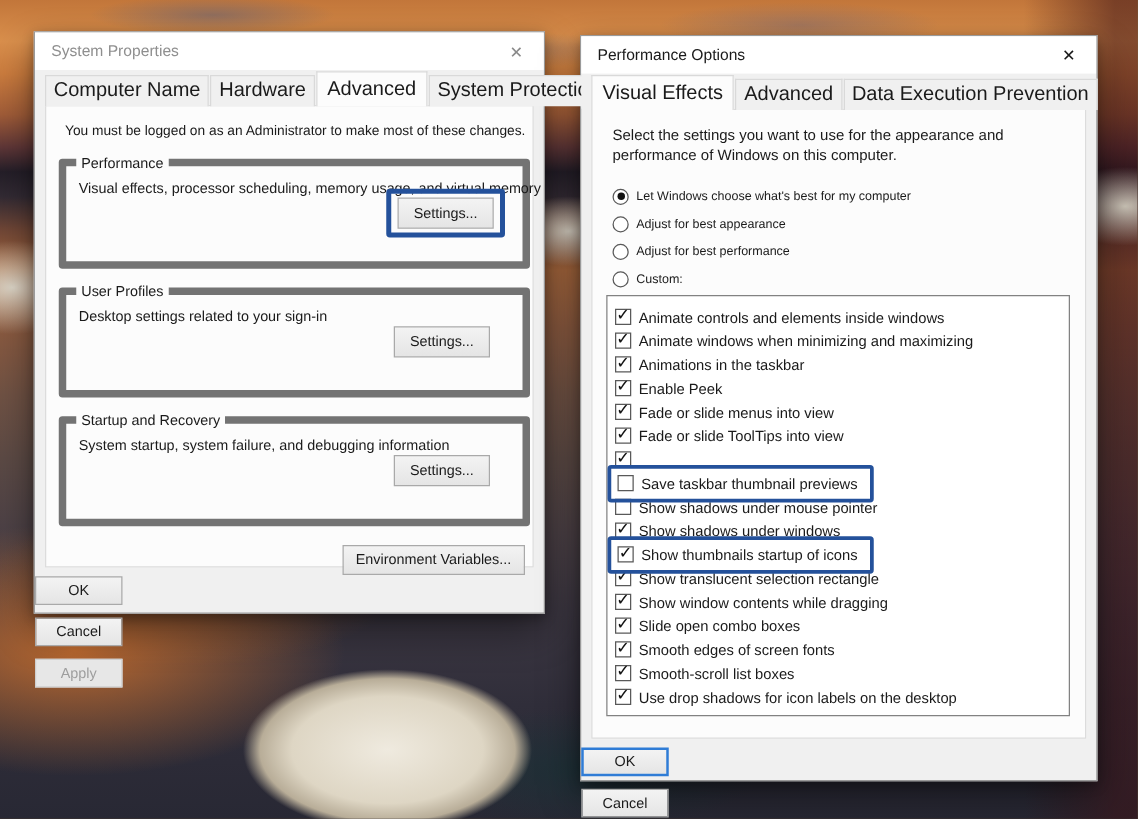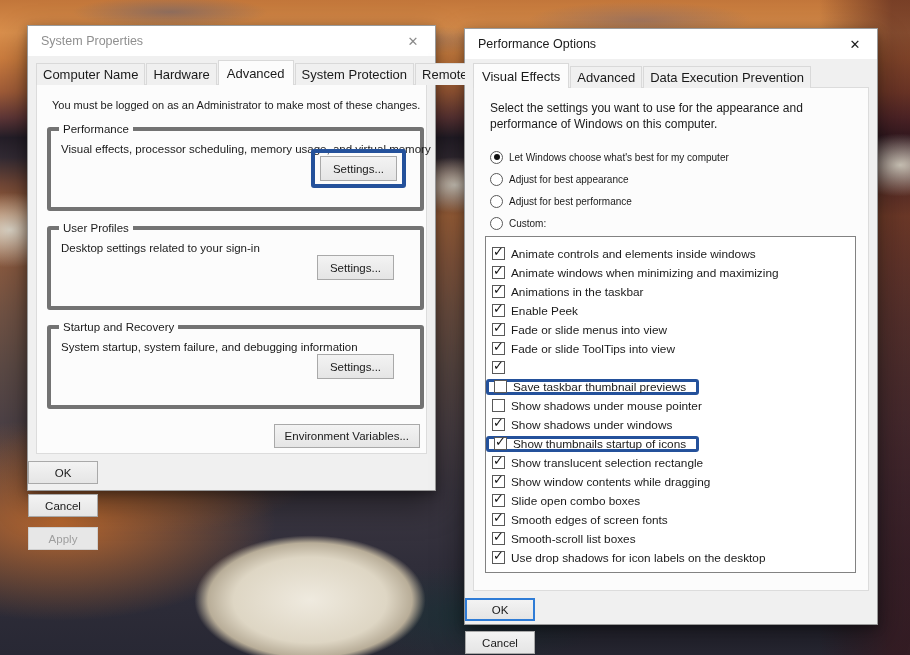--- a/index.html
+++ b/index.html
@@ -34,28 +34,28 @@
   .po{ left:464px; top:28px; width:414px; height:597px; }
   .titlebar{ height:30px; background:#ffffff; display:flex; align-items:center; padding-left:13px; }
   .title{ font-size:12.5px; }
   .sp .title{ color:#8f8f8f; }
   .po .title{ color:#1a1a1a; }
   .close{ margin-left:auto; width:44px; height:30px; display:flex; align-items:center; justify-content:center; cursor:default; }
   .x{ font-size:13px; line-height:13px; }
   .sp .x{ color:#8a8a8a; }
   .po .x{ color:#1a1a1a; }
   .tabs{ background:#f0f0f0; padding:6px 0 0 8px; display:flex; align-items:flex-end; height:28px; box-sizing:border-box; position:relative; z-index:2; }
-  .tab{ border:1px solid #d9d9d9; border-bottom:none; background:#f0f0f0; padding:3px 6px; font-size:13px; margin-right:1px; position:relative; top:1px; white-space:nowrap; }
+  .tab{ border:1px solid #d9d9d9; border-bottom:none; background:#f0f0f0; padding:3px 6px; font-size:16px; margin-right:1px; position:relative; top:1px; white-space:nowrap; }
   .tab.active{ background:#fcfcfc; padding:5px 8px 4px; z-index:3; }
   .tabpage{ position:relative; z-index:1; background:#fcfcfc; border:1px solid #dcdcdc; margin:0 8px; box-sizing:border-box; }
   .sp .tabpage{ height:370px; }
   .po .tabpage{ height:504px; }
   .admin-note{ padding:14px 4px 0 15px; font-size:11px; white-space:nowrap; }
   #sp-groups{ margin-top:16px; padding:0 2px 0 10px; }
-  .groupbox{ position:relative; border:4px solid #737373; border-radius:3px; height:76px; margin-bottom:15px; }
+  .groupbox{ position:relative; border:6px solid #737373; border-radius:3px; height:76px; margin-bottom:15px; }
   .group-label{ position:absolute; top:-8px; left:8px; background:#fcfcfc; padding:0 4px; font-size:11.5px; }
   .group-desc{ padding:12px 0 0 10px; font-size:11.5px; white-space:nowrap; }
   .group-btnrow{ position:absolute; right:26px; bottom:26px; }
   .btn{
     box-sizing:border-box; width:70px; height:23px; font-size:11.5px;
     background:linear-gradient(#f3f3f3,#e5e5e5); border:1px solid #a9a9a9;
     color:#1a1a1a; font-family:inherit; display:inline-flex; align-items:center; justify-content:center;
   }
   .btn.settings{ width:77px; height:25px; }
   .btn.env{ width:auto; padding:0 10px; height:24px; }
@@ -65,21 +65,21 @@
   .env-row{ text-align:right; padding-right:6px; margin-top:14px; }
   .footer{ margin-top:7px; display:flex; justify-content:flex-end; gap:10px; padding-right:9px;flex-direction:column; }
   .po-desc{ padding:12px 16px 0; font-size:12px; width:352px; line-height:1.35; box-sizing:content-box; }
   #po-radios{ margin:14px 0 0 16px; }
   .radio-row{ display:flex; align-items:center; height:22px; font-size:10px; }
   .radio{ width:13px; height:13px; border:1px solid #595959; border-radius:50%; margin-right:6px; background:#fff; display:inline-flex; align-items:center; justify-content:center; box-sizing:border-box; flex:none; }
   .radio .dot{ width:6px; height:6px; border-radius:50%; background:#111; }
   .listbox{ margin:2px 12px 0 11px; border:1px solid #828282; background:#fff; height:337px; box-sizing:border-box; padding:7px 0 0 5px; }
   .vx-row{ height:19px; display:flex; align-items:center; font-size:11.8px; position:relative; }
   .vx-inner{ display:inline-flex; align-items:center; height:19px; }
-  .vx-inner.hl{ border:3px solid var(--ann); border-radius:3px; box-sizing:border-box; height:16px; padding:0 10px 0 4px; margin:-3px 0 -3px -5px; z-index:4; }
+  .vx-inner.hl{ border:3px solid var(--ann); border-radius:3px; box-sizing:border-box; height:30px; padding:0 10px 0 4px; margin:-3px 0 -3px -5px; z-index:4; }
   .checkbox{ width:13px; height:13px; border:1px solid #595959; background:#fff; margin:0 6px 0 1px; box-sizing:border-box; position:relative; flex:none; }
   .checkbox .check{ position:absolute; left:0px; top:-3px; font-size:13px; line-height:13px; color:#111; }
   .vx-label{ white-space:nowrap; }
 </style>
 </head>
 <body>
 
 <div class="dialog sp">
   <div class="titlebar">
     <span class="title">System Properties</span>

